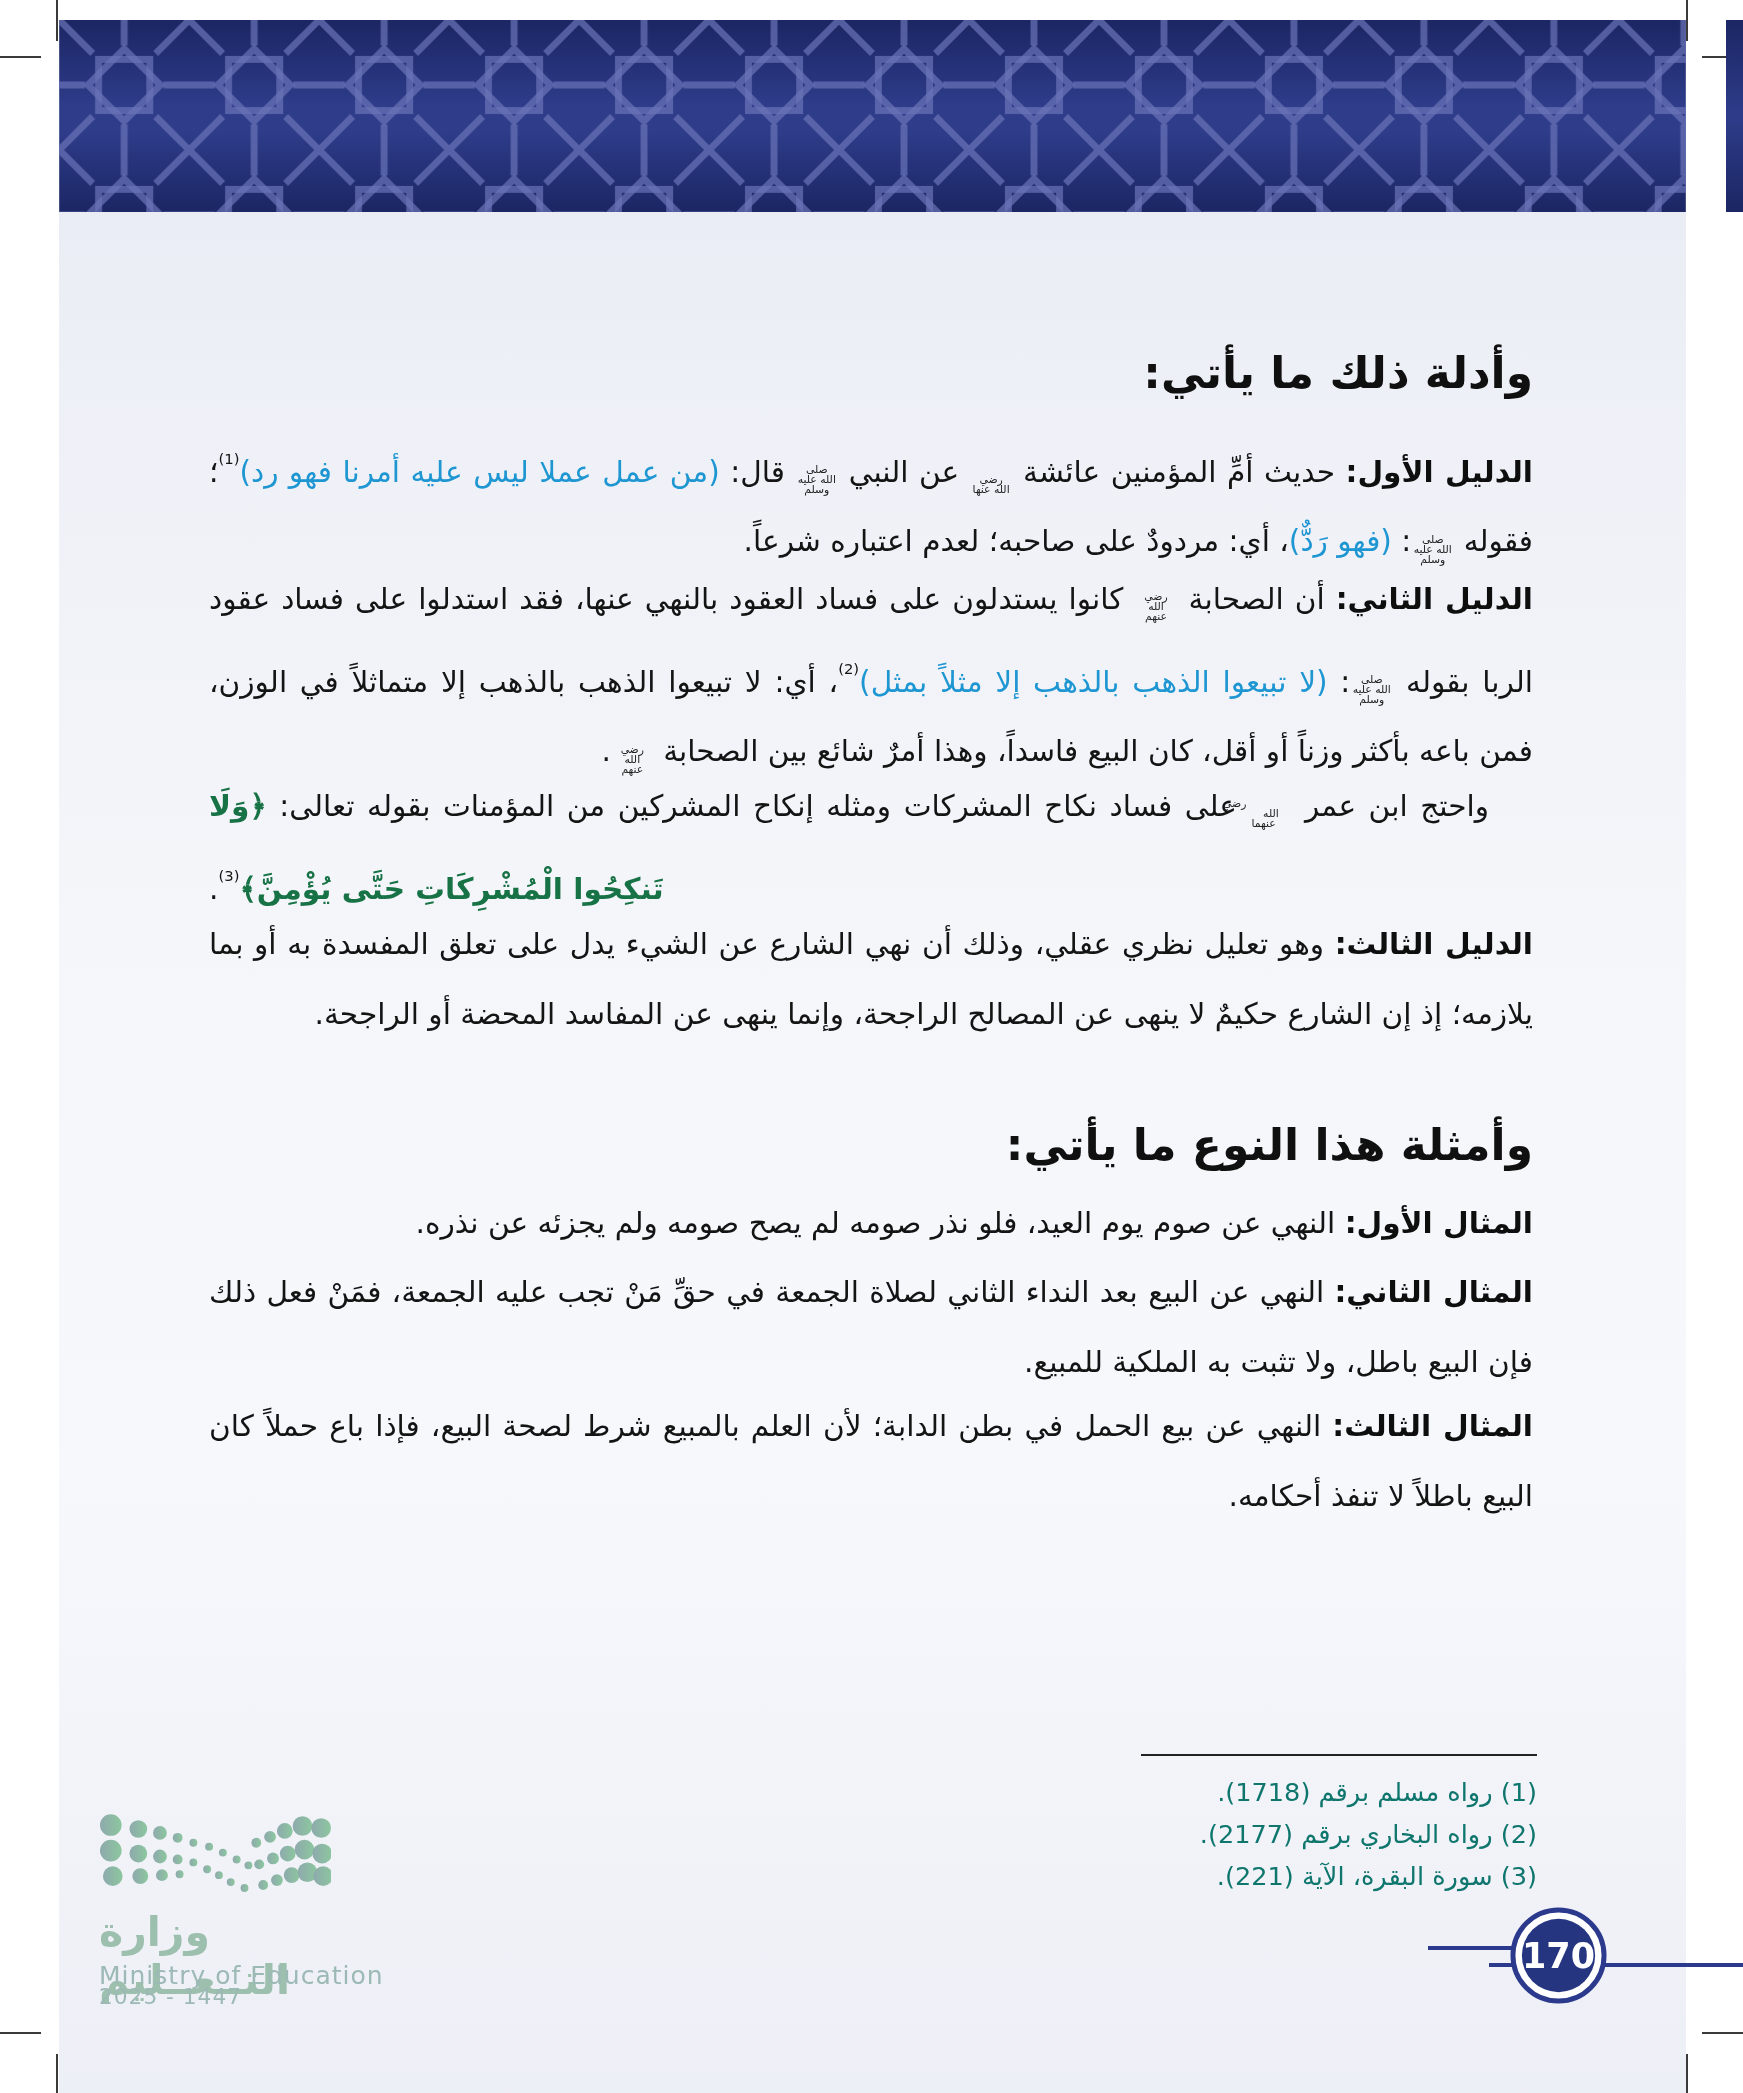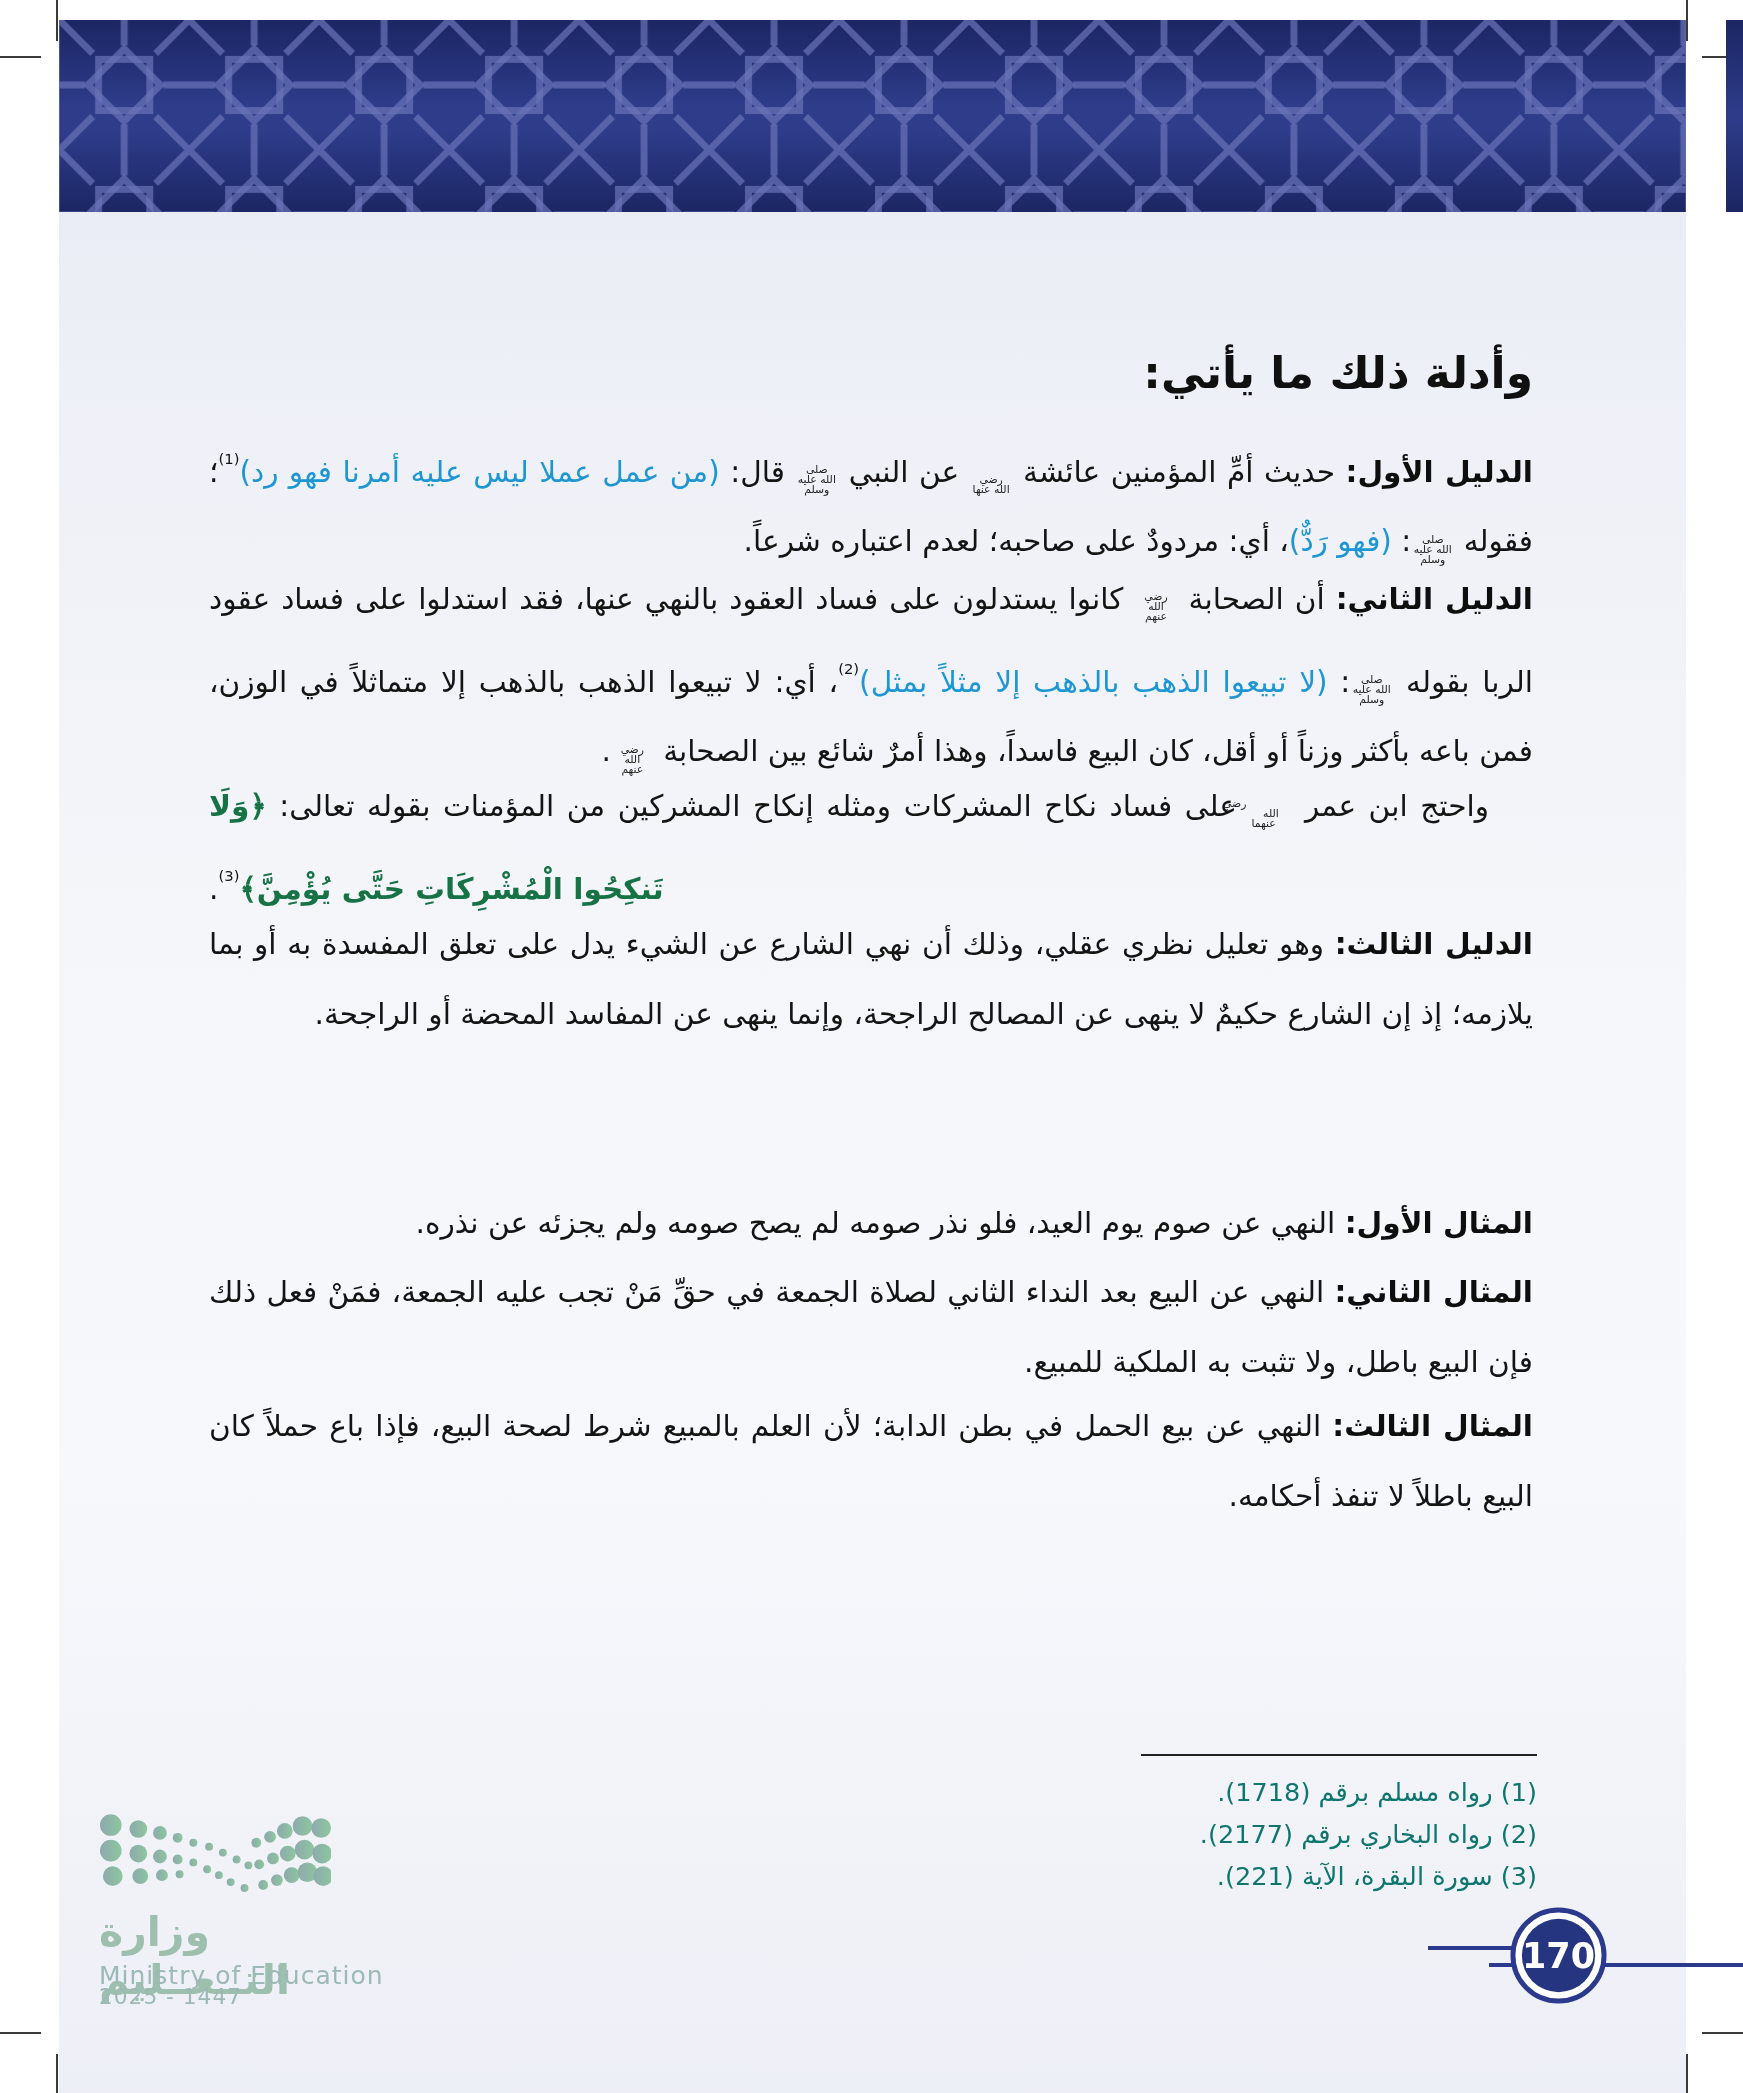--- a/index.html
+++ b/index.html
@@ -114,20 +114,21 @@
   <div class="heading" style="top:327px">وأدلة ذلك ما يأتي:</div>
 
   <div class="para" style="top:404px"><span class="seg-b">الدليل الأول:</span><span class="seg-n"> حديث أمِّ المؤمنين عائشة </span><span class="seg-o">رضي الله عنها</span><span class="seg-n"> عن النبي </span><span class="seg-o">صلى الله عليه وسلم</span><span class="seg-n"> قال: </span><span class="seg-h">(من عمل عملا ليس عليه أمرنا فهو رد)</span><span class="seg-s">(1)</span><span class="seg-n">؛ فقوله </span><span class="seg-o">صلى الله عليه وسلم</span><span class="seg-n">: </span><span class="seg-h">(فهو رَدٌّ)</span><span class="seg-n">، أي: مردودٌ على صاحبه؛ لعدم اعتباره شرعاً.</span></div>
 
   <div class="para" style="top:544px"><span class="seg-b">الدليل الثاني:</span><span class="seg-n"> أن الصحابة </span><span class="seg-o">رضي الله عنهم</span><span class="seg-n"> كانوا يستدلون على فساد العقود بالنهي عنها، فقد استدلوا على فساد عقود الربا بقوله </span><span class="seg-o">صلى الله عليه وسلم</span><span class="seg-n">: </span><span class="seg-h">(لا تبيعوا الذهب بالذهب إلا مثلاً بمثل)</span><span class="seg-s">(2)</span><span class="seg-n">، أي: لا تبيعوا الذهب بالذهب إلا متماثلاً في الوزن، فمن باعه بأكثر وزناً أو أقل، كان البيع فاسداً، وهذا أمرٌ شائع بين الصحابة </span><span class="seg-o">رضي الله عنهم</span><span class="seg-n">.</span></div>
 
   <div class="para indent last-left" style="top:751px"><span class="seg-n">واحتج ابن عمر </span><span class="seg-o">رضي الله عنهما</span><span class="seg-n"> على فساد نكاح المشركات ومثله إنكاح المشركين من المؤمنات بقوله تعالى: </span><span class="seg-q">﴿وَلَا تَنكِحُوا الْمُشْرِكَاتِ حَتَّى يُؤْمِنَّ﴾</span><span class="seg-s">(3)</span><span class="seg-n">.</span></div>
 
   <div class="para" style="top:889px"><span class="seg-b">الدليل الثالث:</span><span class="seg-n"> وهو تعليل نظري عقلي، وذلك أن نهي الشارع عن الشيء يدل على تعلق المفسدة به أو بما يلازمه؛ إذ إن الشارع حكيمٌ لا ينهى عن المصالح الراجحة، وإنما ينهى عن المفاسد المحضة أو الراجحة.</span></div>
 
+  <div class="heading" style="top:1099px">وأمثلة هذا النوع ما يأتي:</div>
 
   <div class="para" style="top:1168px"><span class="seg-b">المثال الأول:</span><span class="seg-n"> النهي عن صوم يوم العيد، فلو نذر صومه لم يصح صومه ولم يجزئه عن نذره.</span></div>
 
   <div class="para" style="top:1237px"><span class="seg-b">المثال الثاني:</span><span class="seg-n"> النهي عن البيع بعد النداء الثاني لصلاة الجمعة في حقِّ مَنْ تجب عليه الجمعة، فمَنْ فعل ذلك فإن البيع باطل، ولا تثبت به الملكية للمبيع.</span></div>
 
   <div class="para" style="top:1371px"><span class="seg-b">المثال الثالث:</span><span class="seg-n"> النهي عن بيع الحمل في بطن الدابة؛ لأن العلم بالمبيع شرط لصحة البيع، فإذا باع حملاً كان البيع باطلاً لا تنفذ أحكامه.</span></div>
 
 </div>
 
 <div class="bleed-sliver"></div>

